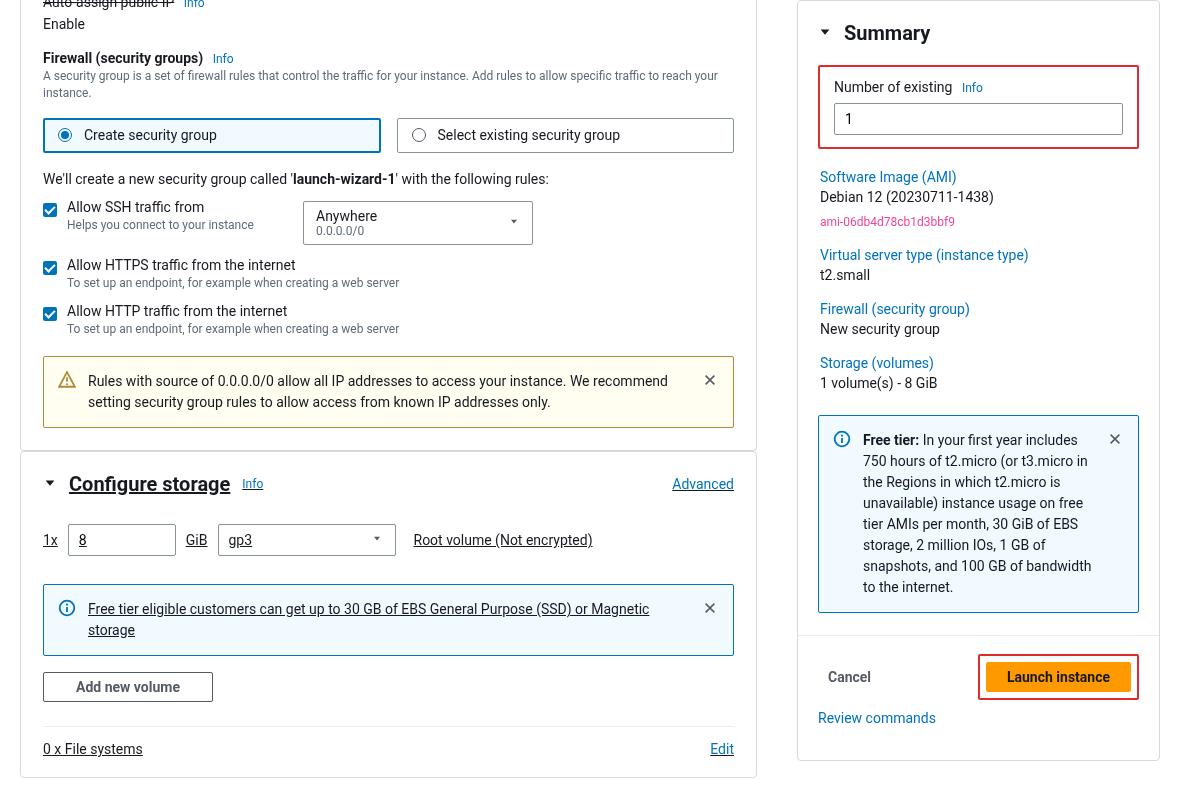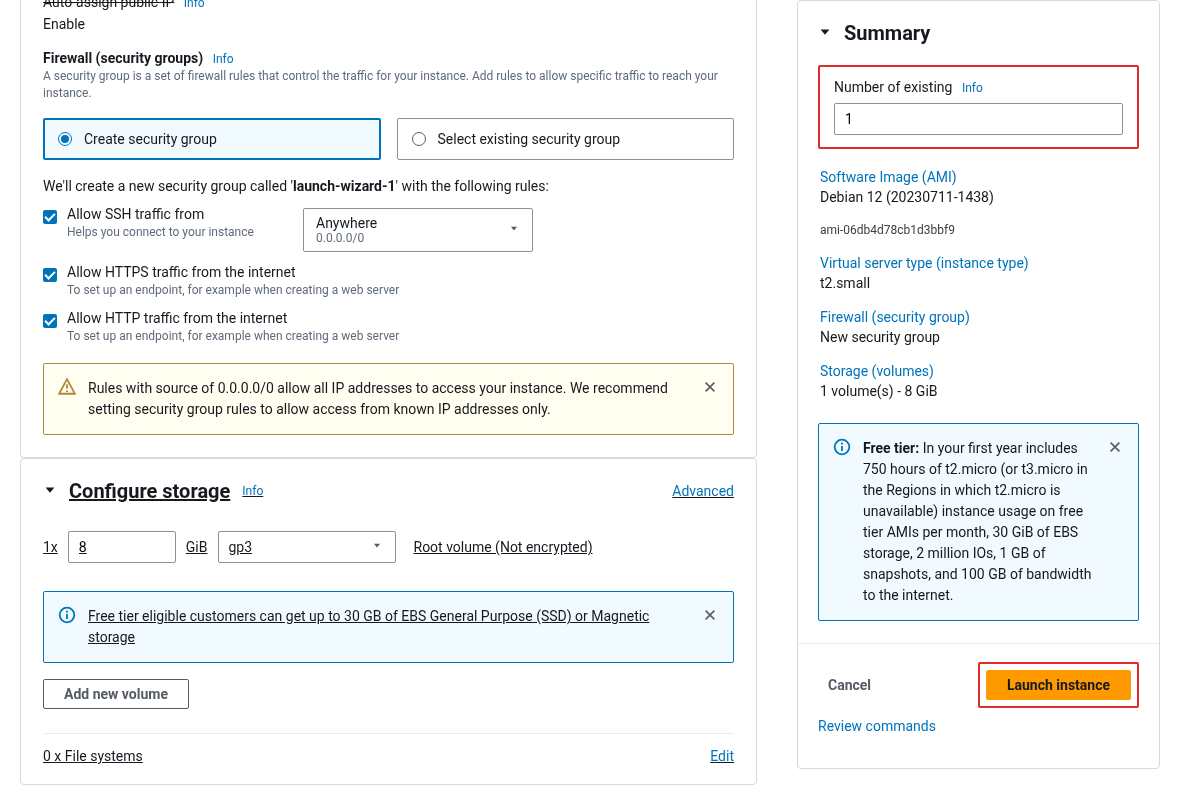--- a/index.html
+++ b/index.html
@@ -39,21 +39,21 @@
     flex: 1;
     display: flex;
     align-items: center;
     gap: 12px;
     border: 1px solid #879596;
     border-radius: 2px;
     padding: 10px 14px;
     font-size: 14px;
     cursor: pointer;
     background: #fff;
-    height: 42px;
+    height: 35px;
   }
   .toggle-btn.selected { border: 2px solid #0073bb; background: #f1faff; padding: 9px 13px; }
   .radio-circle {
     width: 14px; height: 14px; border: 1px solid #545b64; border-radius: 50%;
     display: inline-flex; align-items: center; justify-content: center; flex-shrink: 0;
   }
   .selected .radio-circle { border-color: #0073bb; }
   .radio-dot { width: 8px; height: 8px; background: #0073bb; border-radius: 50%; }
 
   .checkbox-row { display: flex; align-items: flex-start; gap: 10px; }
@@ -105,33 +105,33 @@
   .link-right { color: #0073bb; cursor: pointer; font-size: 14px; }
 
   .input-box {
     border: 1px solid #879596; border-radius: 2px; padding: 6px 10px;
     font-size: 14px; height: 32px; background: #fff;
   }
   input.input-box { font-family: inherit; }
 
   .btn {
     border: 1px solid #545b64; background: #fff; color: #545b64;
-    padding: 6px 20px; font-size: 14px; font-weight: 700; border-radius: 2px; cursor: pointer;
+    padding: 6px 32px; font-size: 14px; font-weight: 700; border-radius: 2px; cursor: pointer;
     font-family: inherit;
   }
   .btn-orange {
     border: 1px solid #ff9900; background: #ff9900; color: #16191f;
     padding: 6px 20px; font-size: 14px; font-weight: 700; border-radius: 2px; cursor: pointer;
     font-family: inherit;
   }
 
   .summary-label { color: #0073bb; font-size: 14px; margin-top: 18px; cursor: pointer; }
   .summary-label:first-of-type { margin-top: 0; }
   .summary-val { color: #16191f; font-size: 14px; margin-top: 4px; }
-  .summary-small { color: #404040; font-size: 12px; margin-top: 18px; }
+  .summary-small { color: #ec4899; font-size: 12px; margin-top: 10px; }
 
   .storage-row { display: flex; align-items: center; gap: 10px; }
 
   .highlight-red { border: 2px solid #e02b2b; padding: 6px; border-radius: 2px; display: inline-block; }
 
   .flex-between { display: flex; justify-content: space-between; align-items: center; }
 
   .cancel-btn {
     border: none; background: none; color: #545b64; font-weight: 700;
     cursor: pointer; font-size: 14px; padding: 6px 10px; font-family: inherit;

